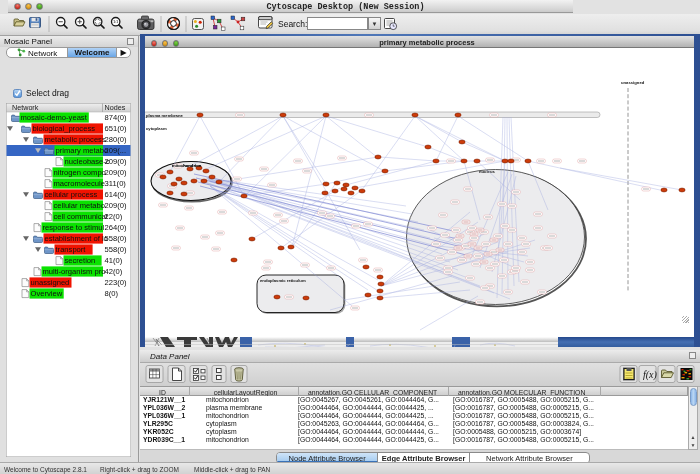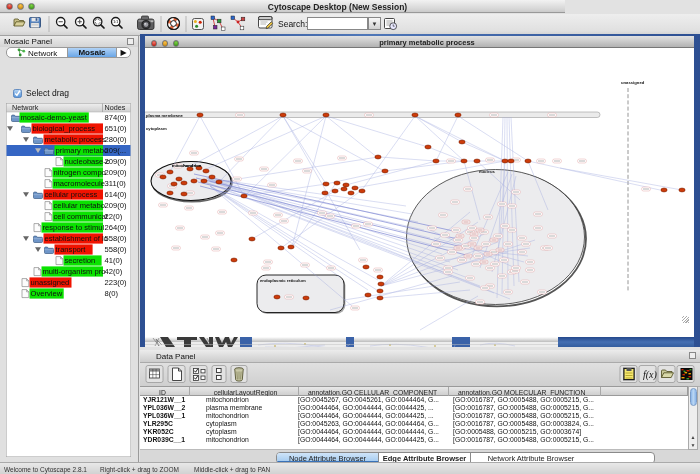--- a/index.html
+++ b/index.html
@@ -1,17 +1,17 @@
 <!DOCTYPE html>
 <html><head><meta charset="utf-8"><style>
 * { margin:0; padding:0; box-sizing:border-box; }
 html,body { width:700px; height:474px; overflow:hidden; }
 body { font-family:"Liberation Sans", sans-serif; position:relative; background:#e2e2e2; }
-#titlebar { position:absolute; left:0; top:0; width:565px; height:13px;
-  background:linear-gradient(#f2f2f2,#d6d6d6 75%,#cacaca); border-bottom:1px solid #999; }
+#titlebar { position:absolute; left:8px; top:0; width:565px; height:13px;
+  background:linear-gradient(#f2f2f2,#d6d6d6 75%,#cacaca); border-bottom:1px solid #999;font-family:Liberation Mono, monospace; }
 #titlebar .t { position:absolute; left:0; width:675px; text-align:center; top:2px; font-size:8.5px; font-weight:bold; color:#222; }
 #toolbar { position:absolute; left:0; top:14px; width:700px; height:22px;
   background:linear-gradient(#eeeeee,#e0e0e0 80%,#d2d2d2); border-bottom:1px solid #a2a2a2; }
 #searchlbl { position:absolute; left:278px; top:19px; font-size:8.5px; color:#111; }
 #searchbox { position:absolute; left:307px; top:17px; width:61px; height:13px; background:#fff; border:1px solid #888; }
 #searchbtn { position:absolute; left:368px; top:17px; width:13px; height:13px; background:linear-gradient(#f8f8f8,#d0d0d0); border:1px solid #888; font-size:6px; text-align:center; line-height:12px; color:#333; }
 #cp { position:absolute; left:0; top:36px; width:139px; height:426px; background:#e0e0e0; border-right:1px solid #9a9a9a; }
 #cphead { position:absolute; left:0; top:0; width:100%; height:11px; font-size:8px; color:#111; background:linear-gradient(#ececec,#d4d4d4); }
 #cphead span { position:absolute; left:4px; top:1px; }
 #tabbar { position:absolute; left:6px; top:11px; width:125px; height:11px; background:#fff; border:1px solid #999; border-radius:5px; overflow:hidden; display:flex; }
@@ -30,32 +30,32 @@
 #chklbl { position:absolute; left:26px; top:52px; font-size:8.5px; color:#111; }
 #net { position:absolute; left:140px; top:34px; width:560px; height:313px; }
 #netframe { position:absolute; left:0; top:0; width:560px; height:313px; background:linear-gradient(90deg,#2d4f92,#4f77b8 40%,#2d4f92); }
 #nettitle { position:absolute; left:5px; top:2px; width:549px; height:12px; background:linear-gradient(#e2e2e2,#b2b2b2); border-bottom:1px solid #777; }
 #nettitle .t { position:absolute; width:100%; text-align:center; top:2px; font-size:7.5px; font-weight:bold; color:#222;padding-left:15px; }
 #netcanvas { position:absolute; left:5px; top:14px; width:549px; height:289px; background:#fff; }
 #grip { position:absolute; left:542px; top:282px; width:7px; height:7px;
   background:repeating-linear-gradient(135deg,#fff 0 1px,#aaa 1px 2px); }
 #dp { position:absolute; left:140px; top:350px; width:560px; height:112px; background:#d8d8d8; }
 #dphead { position:absolute; left:0; top:0; width:560px; height:13px; background:linear-gradient(#ececec,#cccccc); border-bottom:1px solid #aaa; font-size:8px; color:#111; }
-#dphead span { position:absolute; left:16px; top:2px; }
+#dphead span { position:absolute; left:10px; top:2px;font-style:italic; }
 #dptools { position:absolute; left:0; top:13px; width:560px; height:24px; background:linear-gradient(#e0e0e0,#cfcfcf); border-bottom:1px solid #b0b0b0; }
 #thead { position:absolute; left:140px; top:386px; width:548px; height:10px; background:linear-gradient(#e8e8e8,#cfcfcf); border:1px solid #9a9a9a; border-width:1px 1px 1px 0; font-size:6.8px; color:#222; }
 #thead span { position:absolute; top:1.5px; }
 #thead i { position:absolute; top:0; width:1px; height:10px; background:#a8a8a8; }
 #tbody { position:absolute; left:140px; top:396px; width:548px; height:48px; background:#fff; }
 .trow { position:absolute; left:140px; width:548px; height:8px; font-size:6.8px; color:#111; background:#fff; }
 .trow span { position:absolute; top:0; white-space:nowrap; }
 #tblank { position:absolute; left:140px; top:444px; width:548px; height:6px; background:#fff; border-bottom:1px solid #bbb; }
 #vscroll { position:absolute; left:688px; top:386px; width:10px; height:64px; background:#eee; border:1px solid #aaa; }
 #vthumb { position:absolute; left:0.5px; top:1px; width:7px; height:18px; border-radius:4px; background:linear-gradient(90deg,#8ab4e8,#bcd8f4 45%,#8ab4e8); border:0.5px solid #7a9cc8; }
-#tabs3 { position:absolute; left:276px; top:452px; width:379px; height:12px; background:#fff; border:1px solid #8a8a8a; border-radius:4px; display:flex; overflow:hidden; }
+#tabs3 { position:absolute; left:276px; top:452px; width:314px; height:12px; background:#fff; border:1px solid #8a8a8a; border-radius:4px; display:flex; overflow:hidden; }
 #tabs3 div { font-size:7.5px; line-height:11px; text-align:center; color:#222; }
 #t3a { width:102px; background:linear-gradient(#cfe4f8,#a8cdf0); border-right:1px solid #8a8a8a; color:#0a2a5a; border-bottom:2px solid #3a72b8; }
 #t3b { width:92px; border-right:1px solid #8a8a8a;font-weight:bold; }
 #t3c { width:120px; }
 #status { position:absolute; left:0; top:462px; width:700px; height:12px; background:linear-gradient(#e8e8e8,#d2d2d2); border-top:1px solid #aaa; font-size:6.5px; color:#333; }
 #status span { position:absolute; top:2.5px; }
 .detach { position:absolute; width:7px; height:7px; border:1px solid #888; background:#eee; }
 </style></head>
 <body>
 <div id="titlebar">
@@ -172,21 +172,21 @@
     </div>
   <div class="detach" style="right:4px;top:2px"></div>
   <div id="tabbar">
     <div class="tab" id="tab1"><svg width="9" height="9" viewBox="0 0 9 9" style="vertical-align:-1px">
           <circle cx="2" cy="1.8" r="1.4" fill="#3aa33a"></circle>
           <circle cx="6.8" cy="3.2" r="1.4" fill="#55c055"></circle>
           <circle cx="3.2" cy="7" r="1.4" fill="#2a8a2a"></circle>
           <line x1="2" y1="1.8" x2="6.8" y2="3.2" stroke="#2a8a2a" stroke-width="0.7"></line>
           <line x1="2" y1="1.8" x2="3.2" y2="7" stroke="#2a8a2a" stroke-width="0.7"></line>
         </svg> Network</div>
-    <div class="tab" id="tab2">Mosaic</div>
+    <div class="tab" id="tab2">Welcome</div>
     <div class="tab" id="tab3">▶</div>
   </div>
   <div id="chk">
       <svg width="9" height="9" viewBox="0 0 9 9">
         <defs>
           <linearGradient id="cbg" x1="0" y1="0" x2="0" y2="1">
             <stop offset="0" stop-color="#b8d6f4"></stop>
             <stop offset="1" stop-color="#5694da"></stop>
           </linearGradient>
         </defs>

